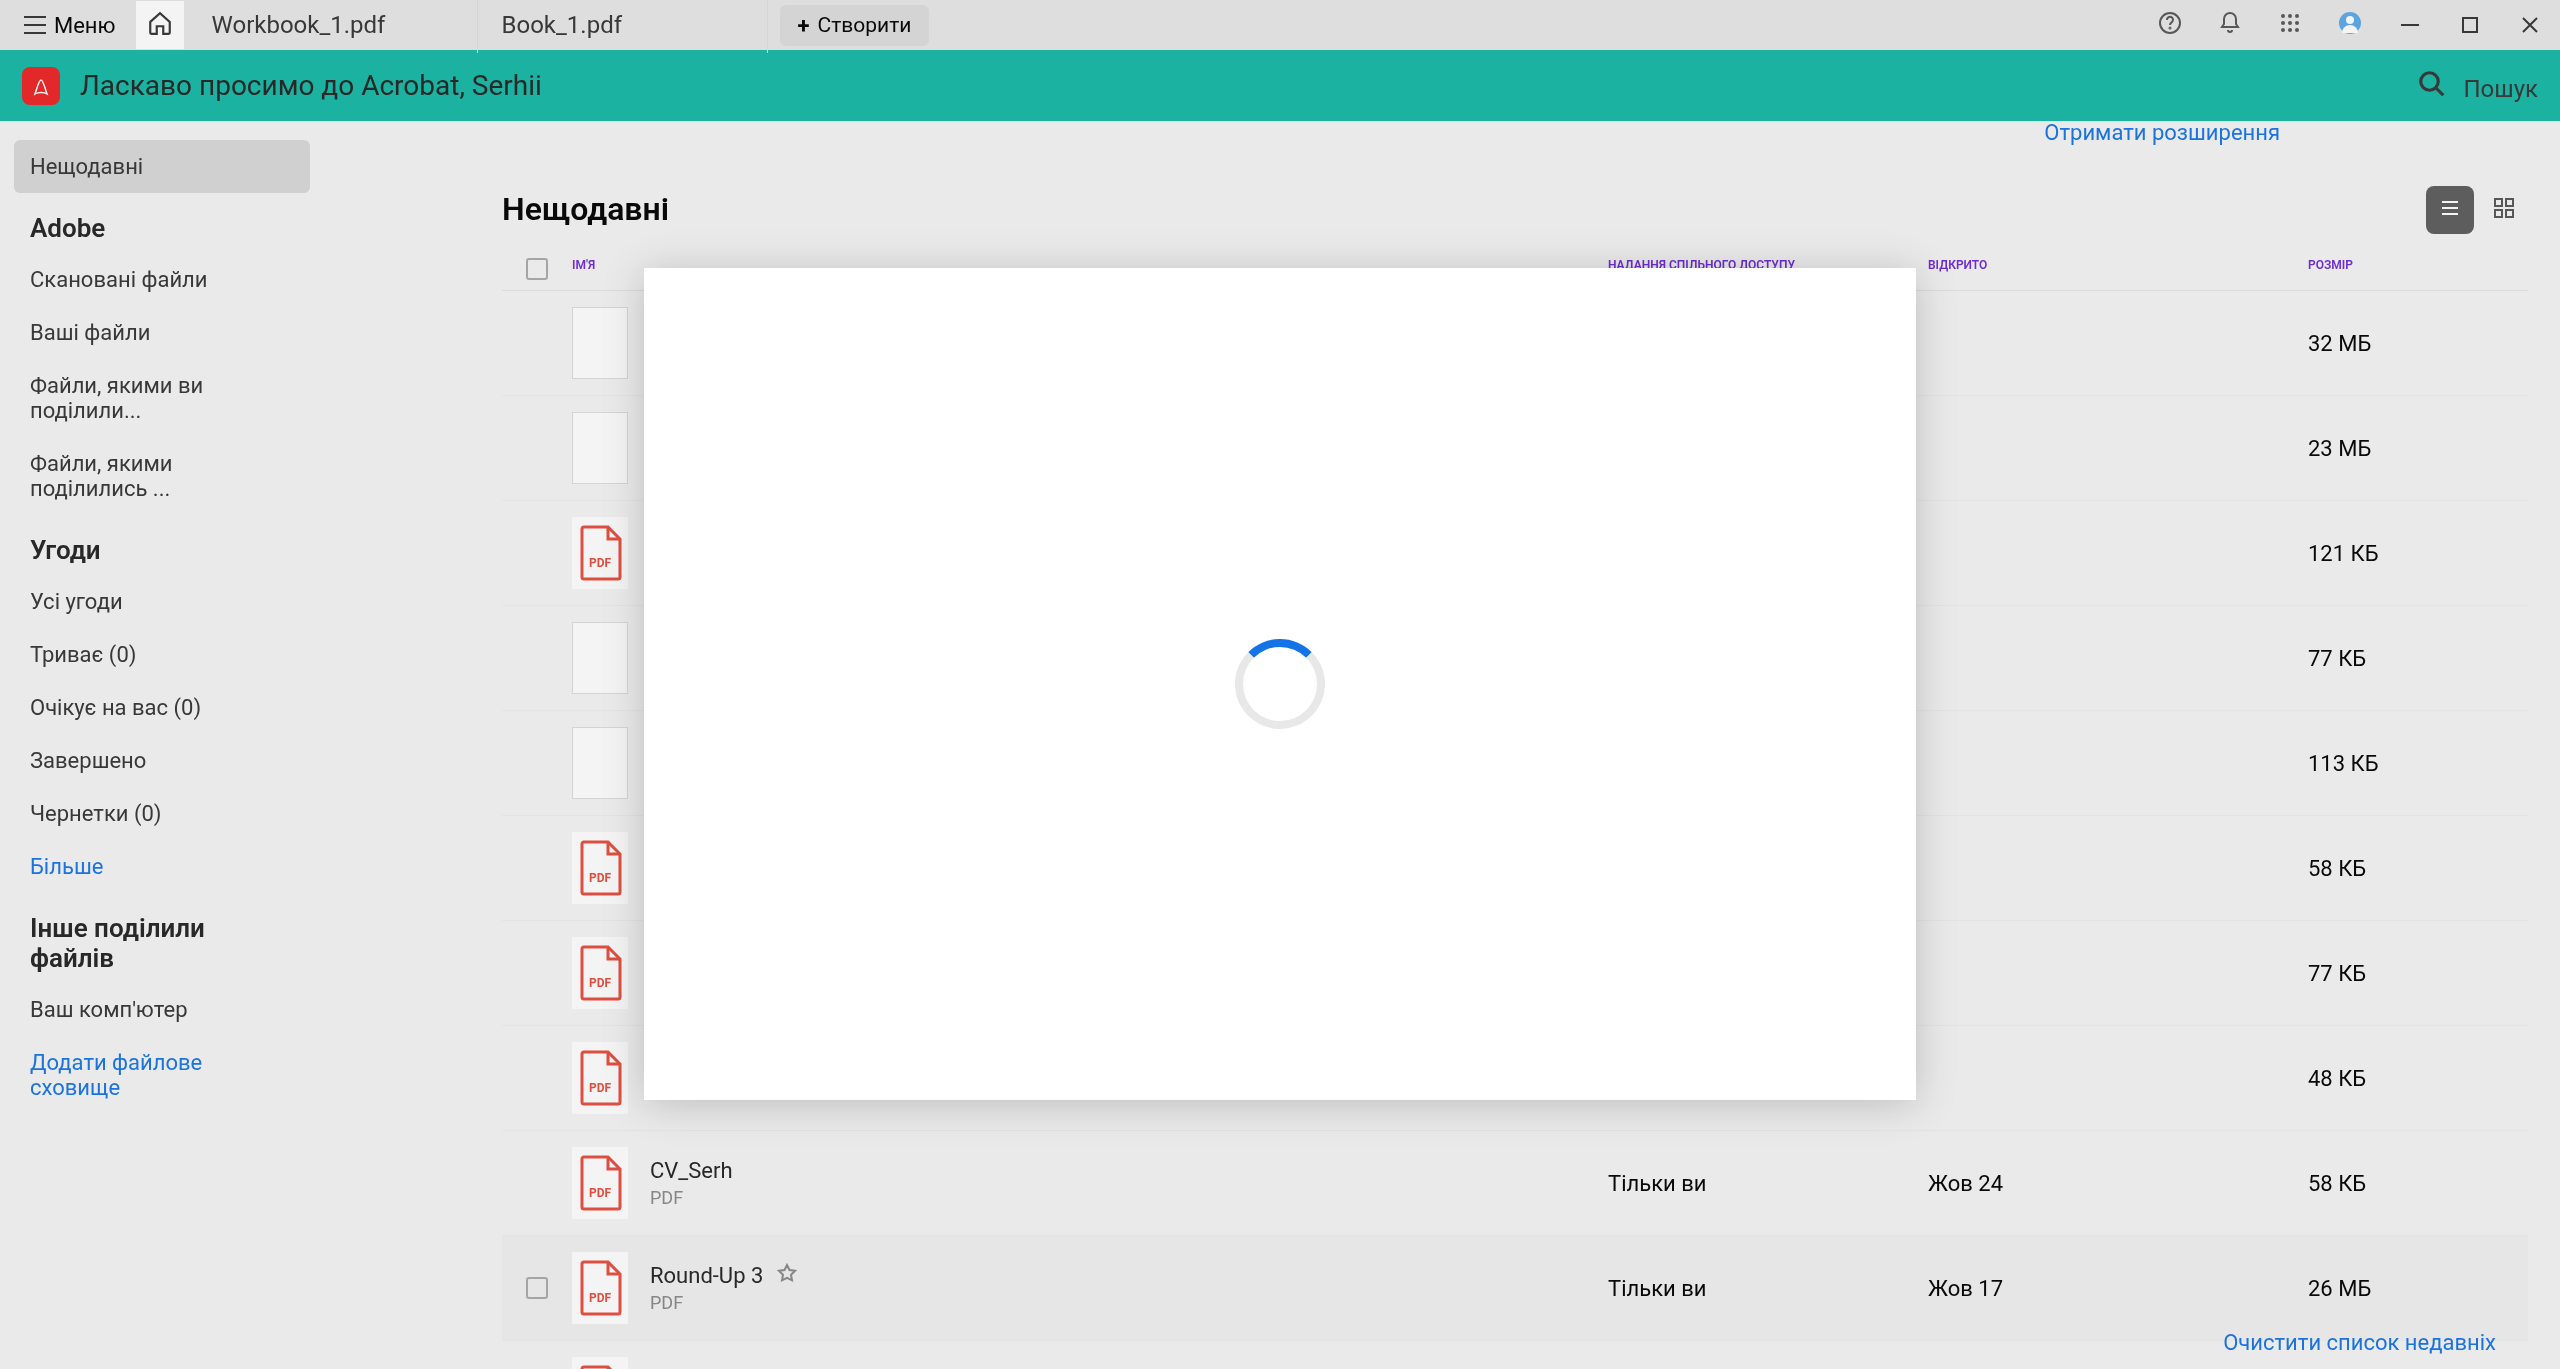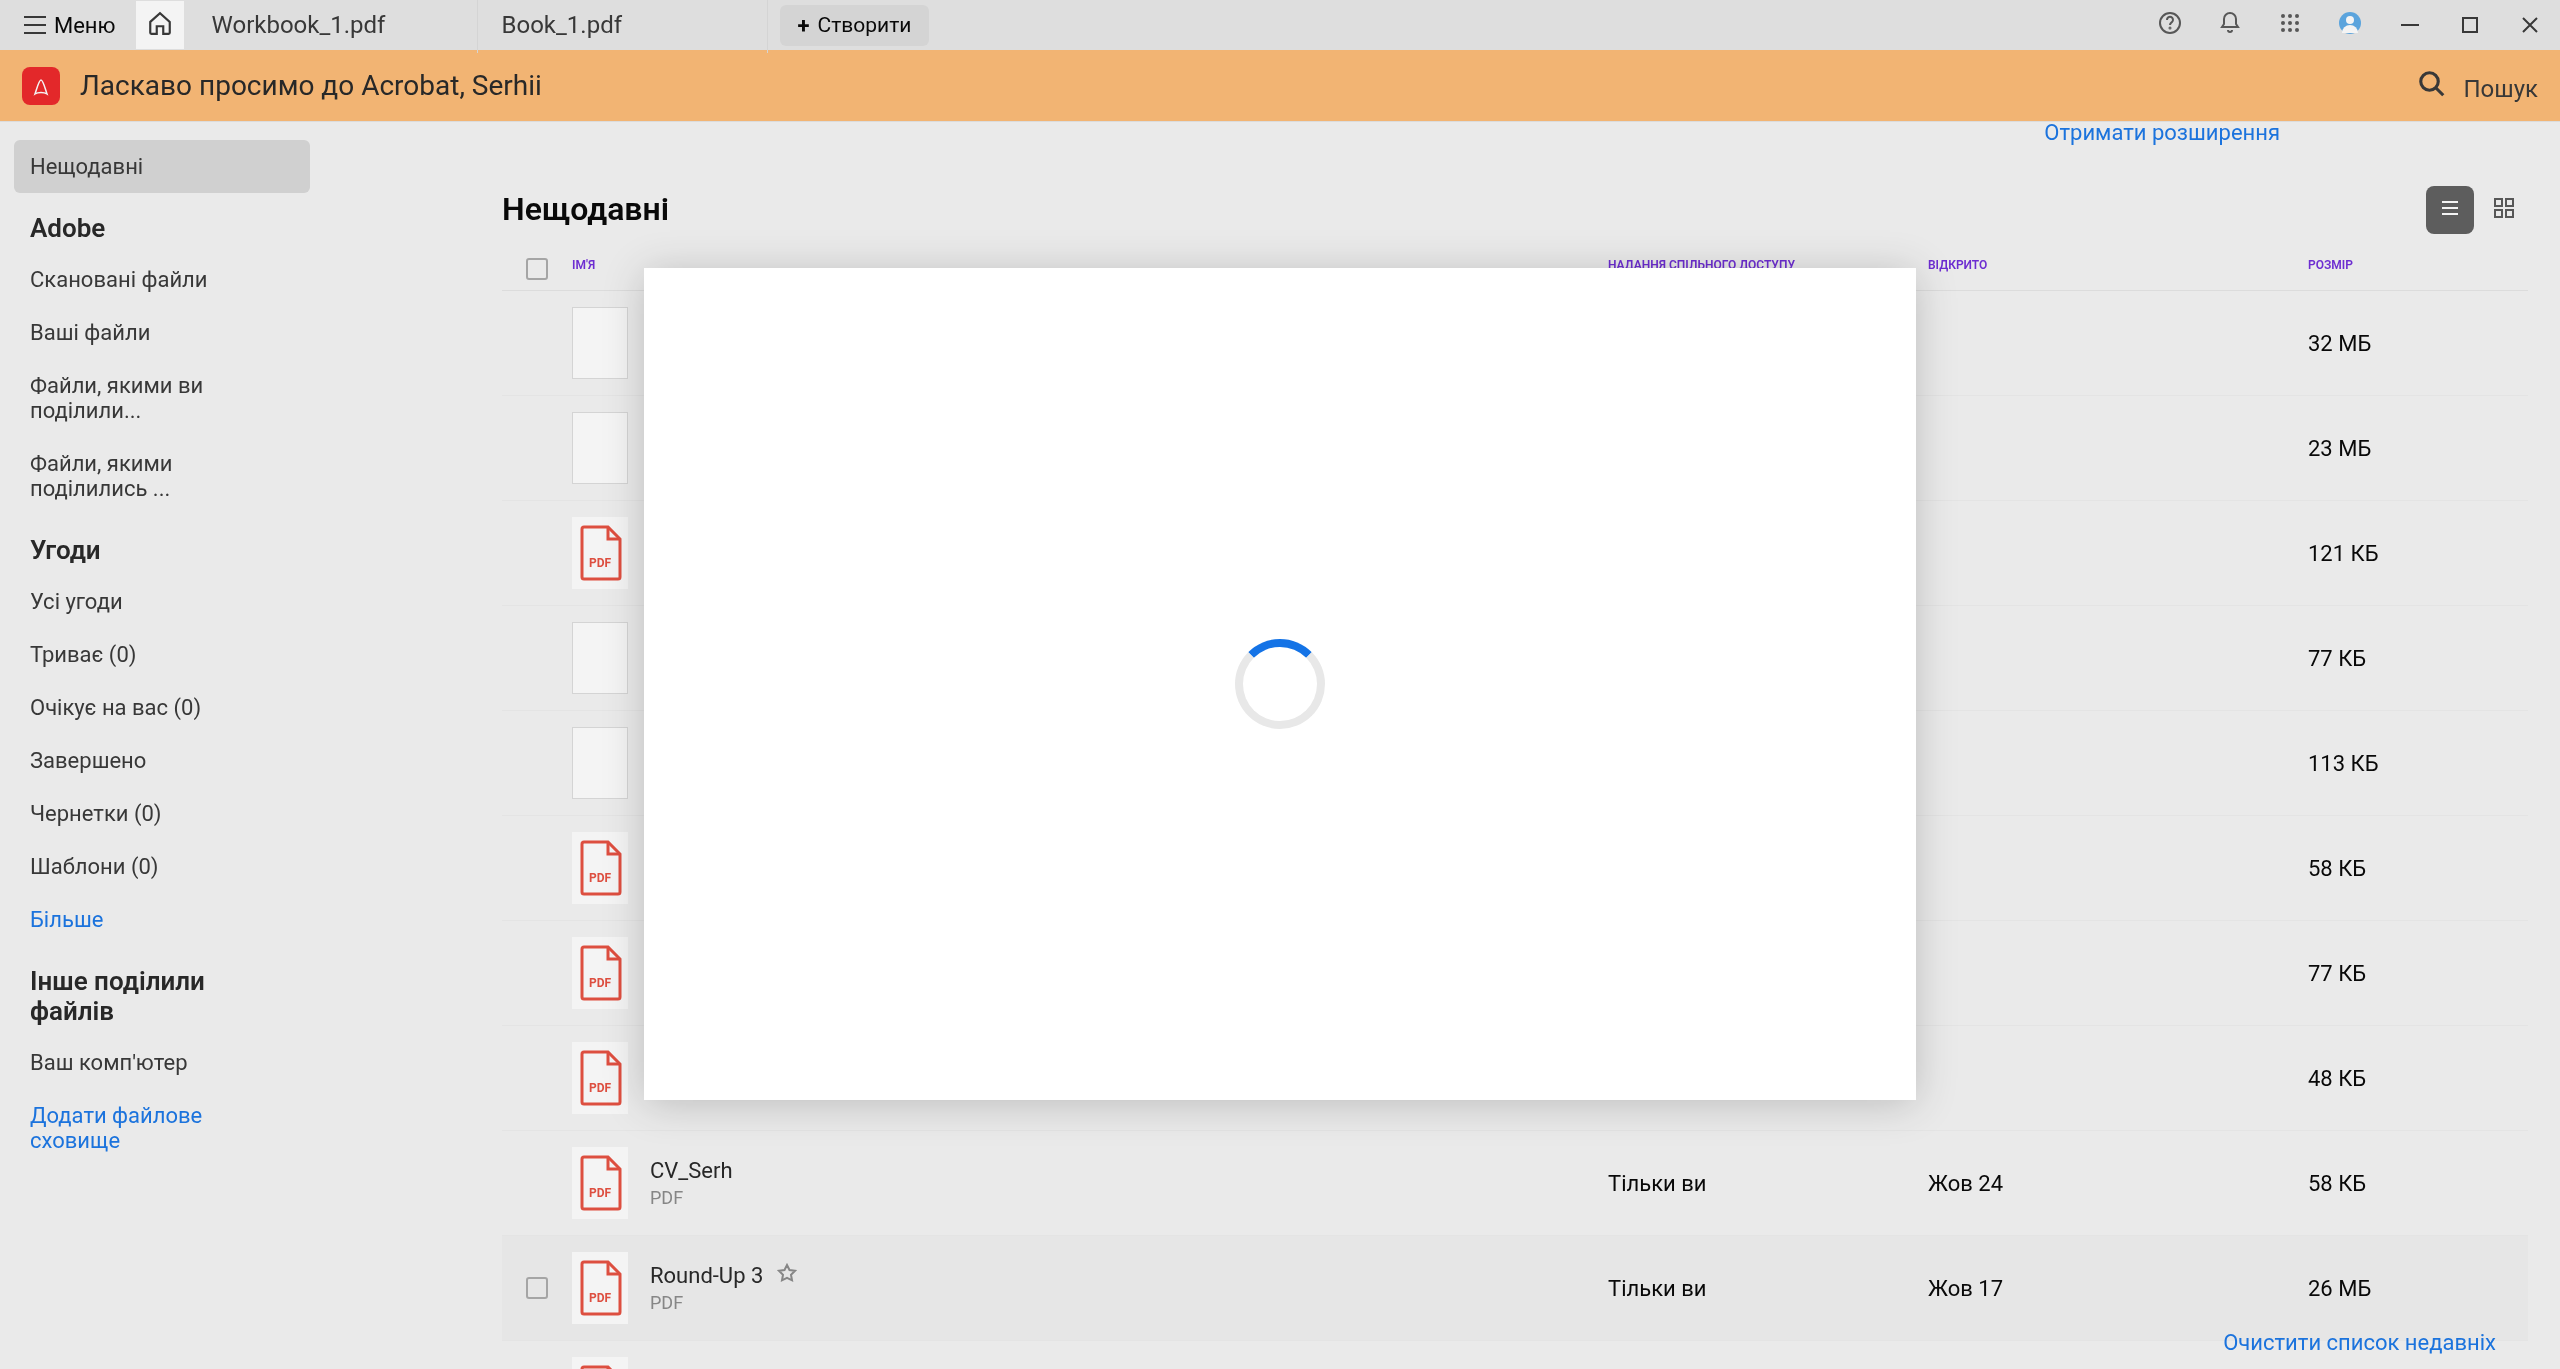--- a/index.html
+++ b/index.html
@@ -15,21 +15,21 @@
 .tabs { display: flex; margin-left: 4px; }
 .tab { padding: 14px 24px; font-size: 24px; color: #333; border-right: 1px solid #ddd; min-width: 290px; }
 .creates-btn { margin-left: 12px; display: flex; align-items: center; gap: 8px; padding: 8px 18px; background: #ddd; border-radius: 6px; font-size: 21px; cursor: pointer; }
 .plus-icon { font-size: 22px; font-weight: bold; }
 .titlebar-right { margin-left: auto; display: flex; align-items: center; gap: 24px; }
 .tb-icon { width: 36px; height: 36px; display: flex; align-items: center; justify-content: center; cursor: pointer; }
 .tb-icon svg { width: 24px; height: 24px; }
 .wnd { width: 36px; height: 36px; display: flex; align-items: center; justify-content: center; cursor: pointer; }
 
 
-.header-row { height: 72px; background: #fdba74; display: flex; align-items: center; padding: 0 22px; border-bottom: 1px solid #e5e5e5; }
+.header-row { height: 72px; background: #14b8a6; display: flex; align-items: center; padding: 0 22px; border-bottom: 1px solid #e5e5e5; }
 .acrobat-logo { width: 38px; height: 38px; background: #ed2224; border-radius: 8px; display: flex; align-items: center; justify-content: center; color: #fff; font-weight: bold; font-size: 16px; }
 .welcome-text { margin-left: 20px; font-size: 28px; color: #222; }
 .hdr-right { margin-left: auto; display: flex; align-items: flex-end; gap: 16px; }
 .search-txt { font-size: 24px; color: #333; }
 .search-icon svg { width: 30px; height: 30px; }
 
 
 .body-wrap { display: flex; height: calc(100% - 122px); }
 
 
@@ -180,21 +180,20 @@
     <div class="side-item">Скановані файли</div>
     <div class="side-item">Ваші файли</div>
     <div class="side-item">Файли, якими ви поділили...</div>
     <div class="side-item">Файли, якими поділились ...</div>
     <div class="side-head">Угоди</div>
     <div class="side-item">Усі угоди</div>
     <div class="side-item">Триває (0)</div>
     <div class="side-item">Очікує на вас (0)</div>
     <div class="side-item">Завершено</div>
     <div class="side-item">Чернетки (0)</div>
-    <div class="side-item">Шаблони (0)</div>
     <div class="side-item side-link">Більше</div>
     <div class="side-head">Інше поділили файлів</div>
     <div class="side-item">Ваш комп'ютер</div>
     <div class="side-item side-link">Додати файлове сховище</div>
   </div>
 
   <div class="main">
     <span class="ext-link">Отримати розширення</span>
     <div class="main-title">Нещодавні</div>
     <div class="view-toggle">

